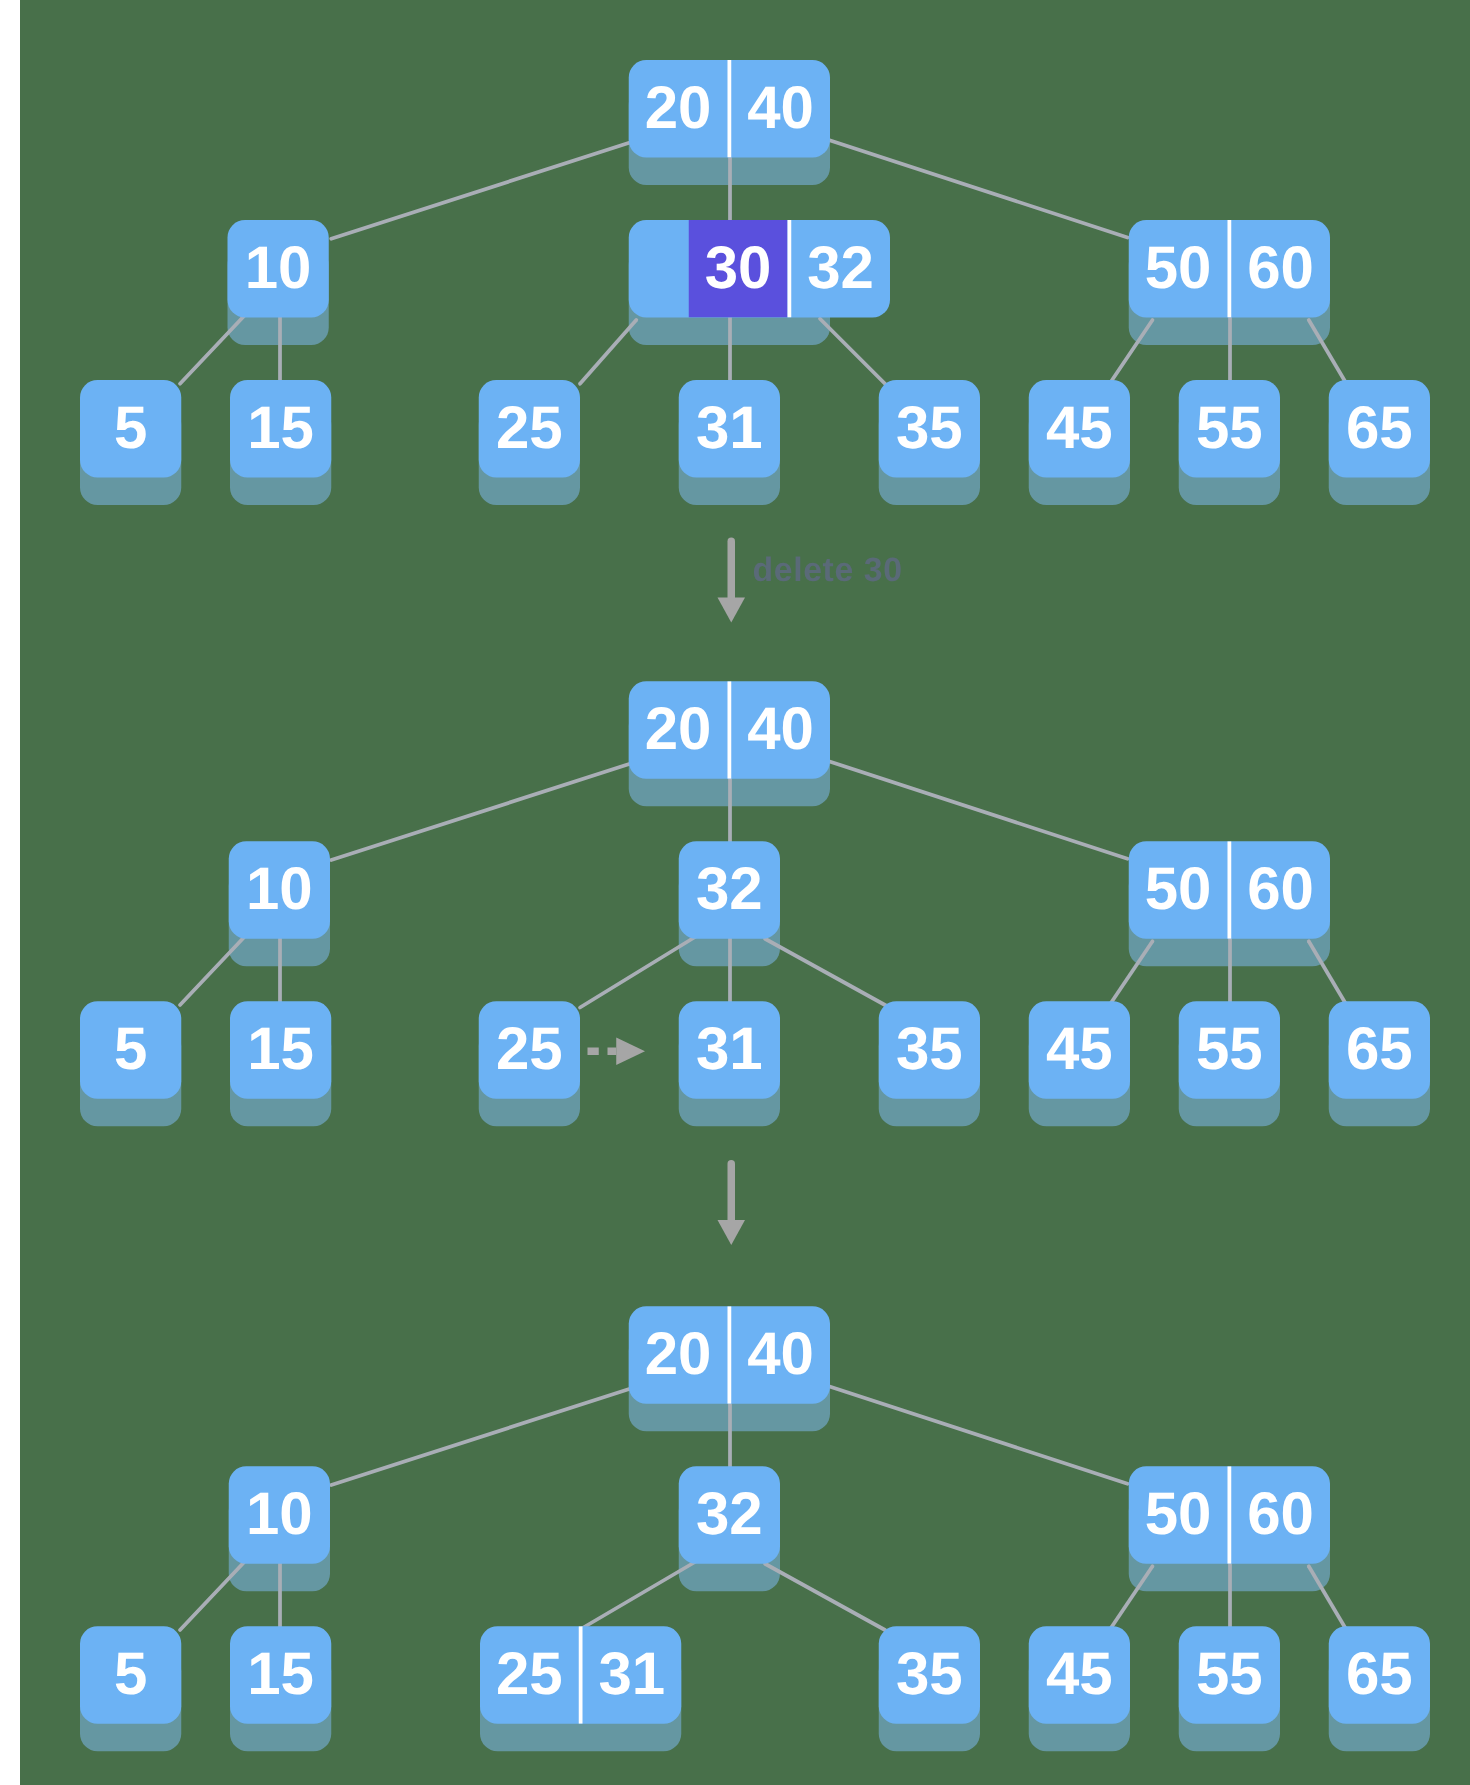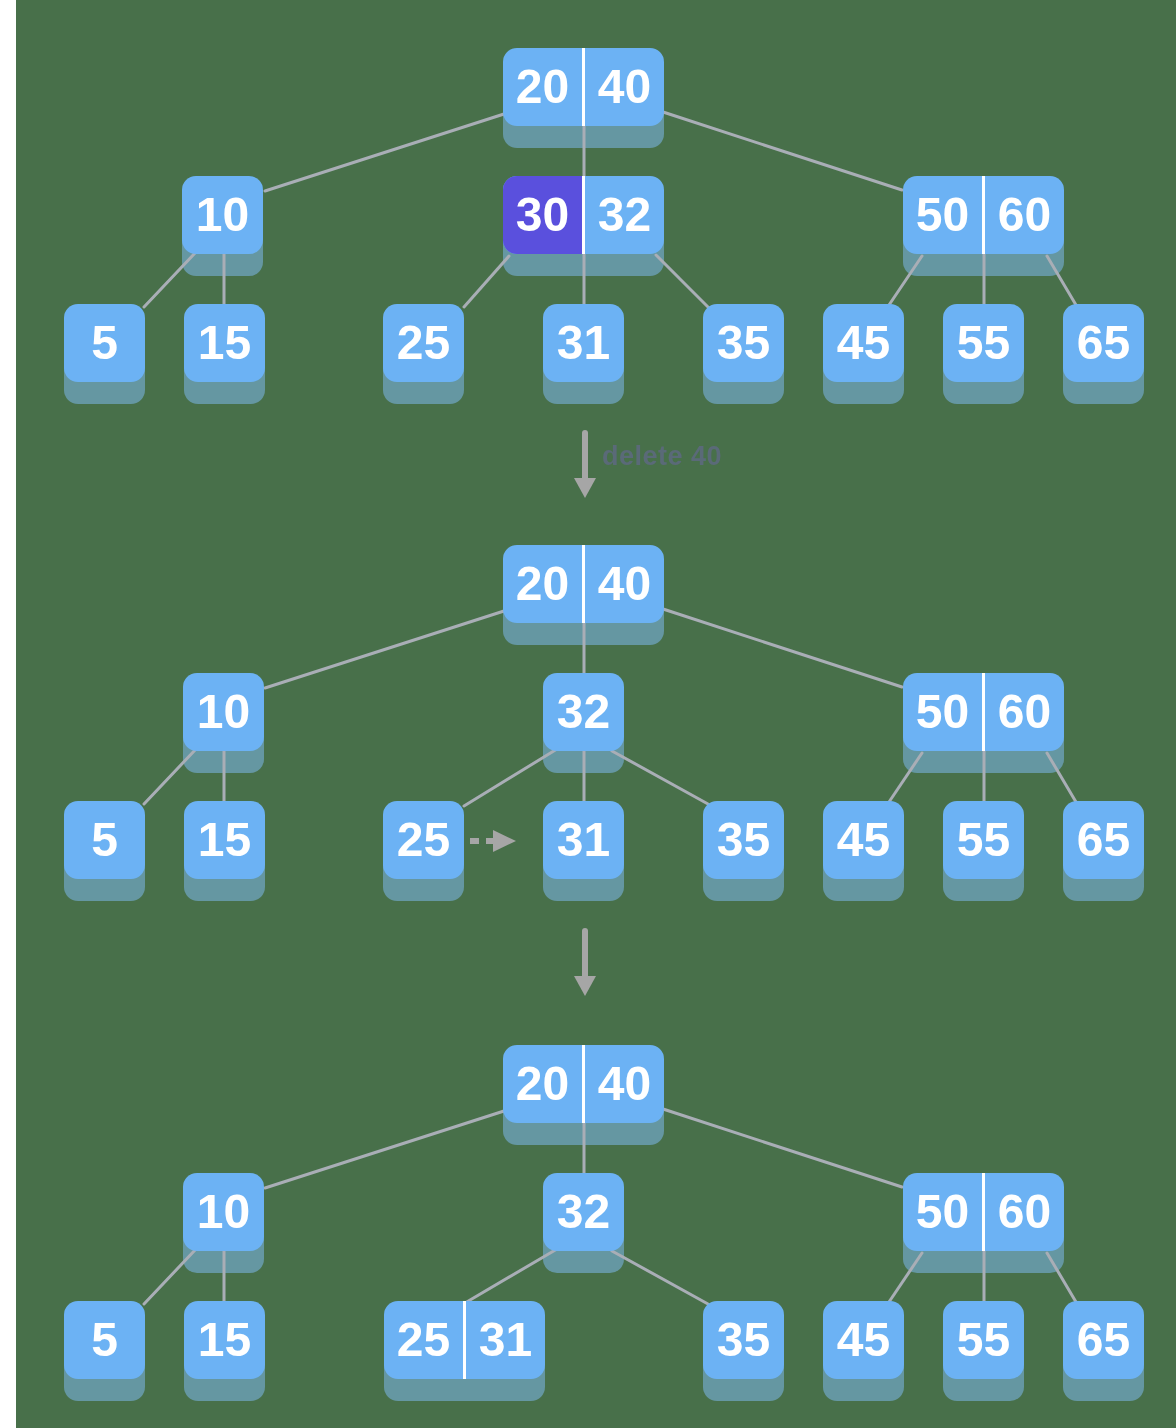--- a/index.html
+++ b/index.html
@@ -99,21 +99,21 @@
       <polygon points="477,830 477,852 500,841" fill="#a6a6a6"></polygon>
     </svg>
   <div id="node-layer">
       <div class="tree-node" style="left: 487px; top: 48px; width: 161px; height: 78px; background: rgb(108, 178, 244);">
         <div class="node-cell" style="color: rgb(255, 255, 255);">20</div>
         <div class="node-cell" style="color: rgb(255, 255, 255);">40</div>
       </div>
       <div class="tree-node" style="left: 166px; top: 176px; width: 81px; height: 78px; background: rgb(108, 178, 244);">
         <div class="node-cell" style="color: rgb(255, 255, 255);">10</div>
       </div>
-      <div class="tree-node" style="left: 487px; top: 176px; width: 161px; height: 78px; background: rgb(108, 178, 244);">
+      <div class="tree-node" style="left: 487px; top: 176px; width: 161px; height: 78px; background: rgb(108, 178, 244); padding-left: 48px;">
         <div class="node-cell" style="color: rgb(255, 255, 255); background: rgb(90, 80, 221);">30</div>
         <div class="node-cell" style="color: rgb(255, 255, 255);">32</div>
       </div>
       <div class="tree-node" style="left: 887px; top: 176px; width: 161px; height: 78px; background: rgb(108, 178, 244);">
         <div class="node-cell" style="color: rgb(255, 255, 255);">50</div>
         <div class="node-cell" style="color: rgb(255, 255, 255);">60</div>
       </div>
       <div class="tree-node" style="left: 48px; top: 304px; width: 81px; height: 78px; background: rgb(108, 178, 244);">
         <div class="node-cell" style="color: rgb(255, 255, 255);">5</div>
       </div>
@@ -207,15 +207,15 @@
         <div class="node-cell" style="color: rgb(255, 255, 255);">45</div>
       </div>
       <div class="tree-node" style="left: 927px; top: 1301px; width: 81px; height: 78px; background: rgb(108, 178, 244);">
         <div class="node-cell" style="color: rgb(255, 255, 255);">55</div>
       </div>
       <div class="tree-node" style="left: 1047px; top: 1301px; width: 81px; height: 78px; background: rgb(108, 178, 244);">
         <div class="node-cell" style="color: rgb(255, 255, 255);">65</div>
       </div>
     </div>
   <div id="label-layer">
-    <div class="op-label" id="delete-label" style="left: 586px; top: 441px; color: rgb(90, 106, 120);">delete 40</div>
+    <div class="op-label" id="delete-label" style="left: 586px; top: 441px; color: rgb(90, 106, 120);">delete 30</div>
   </div>
 </div>
 
 </body></html>

